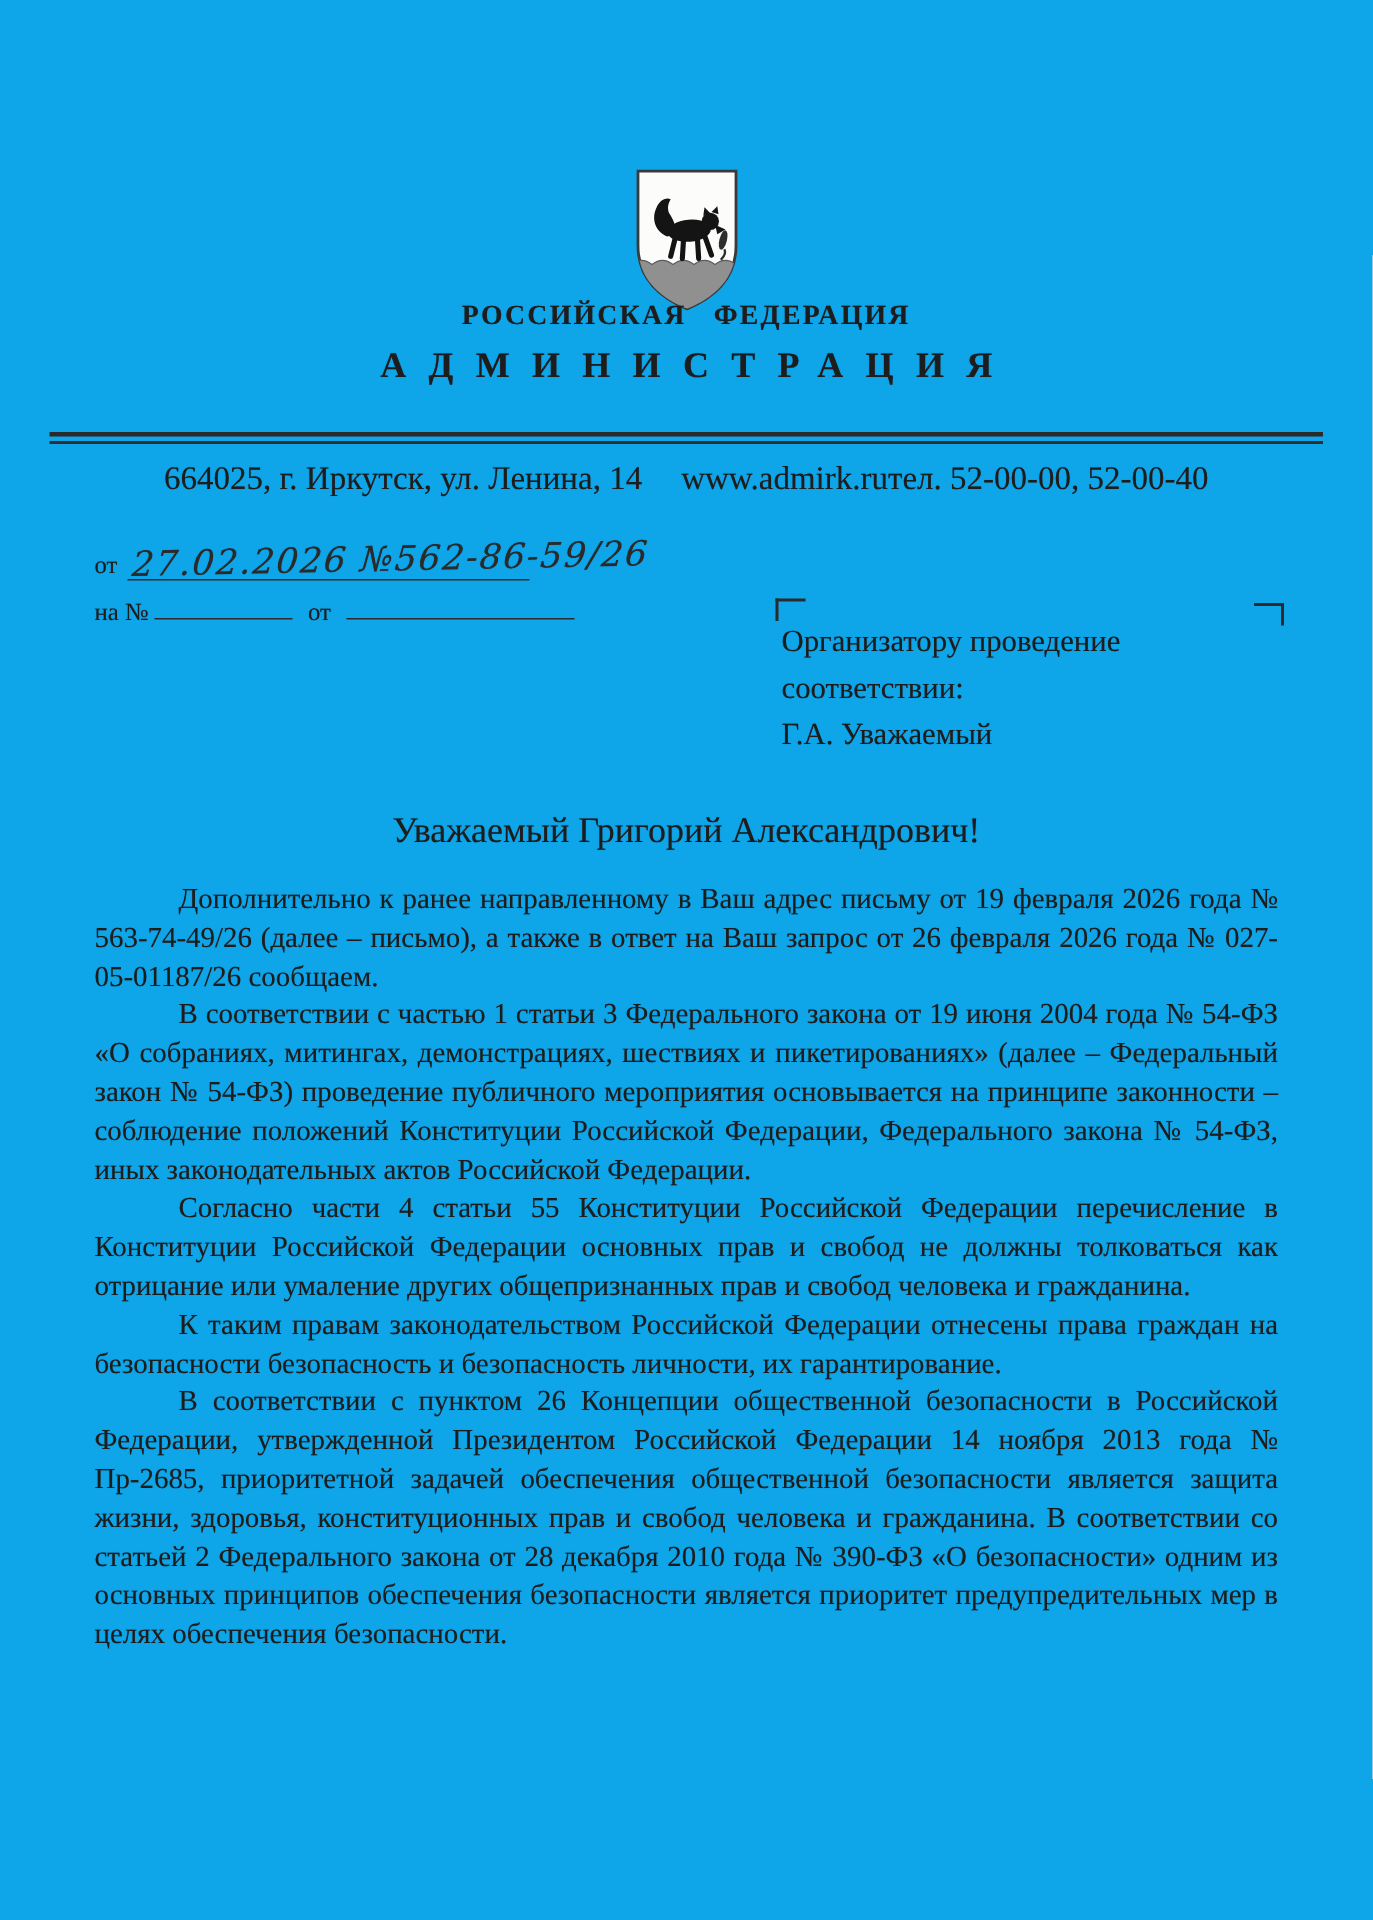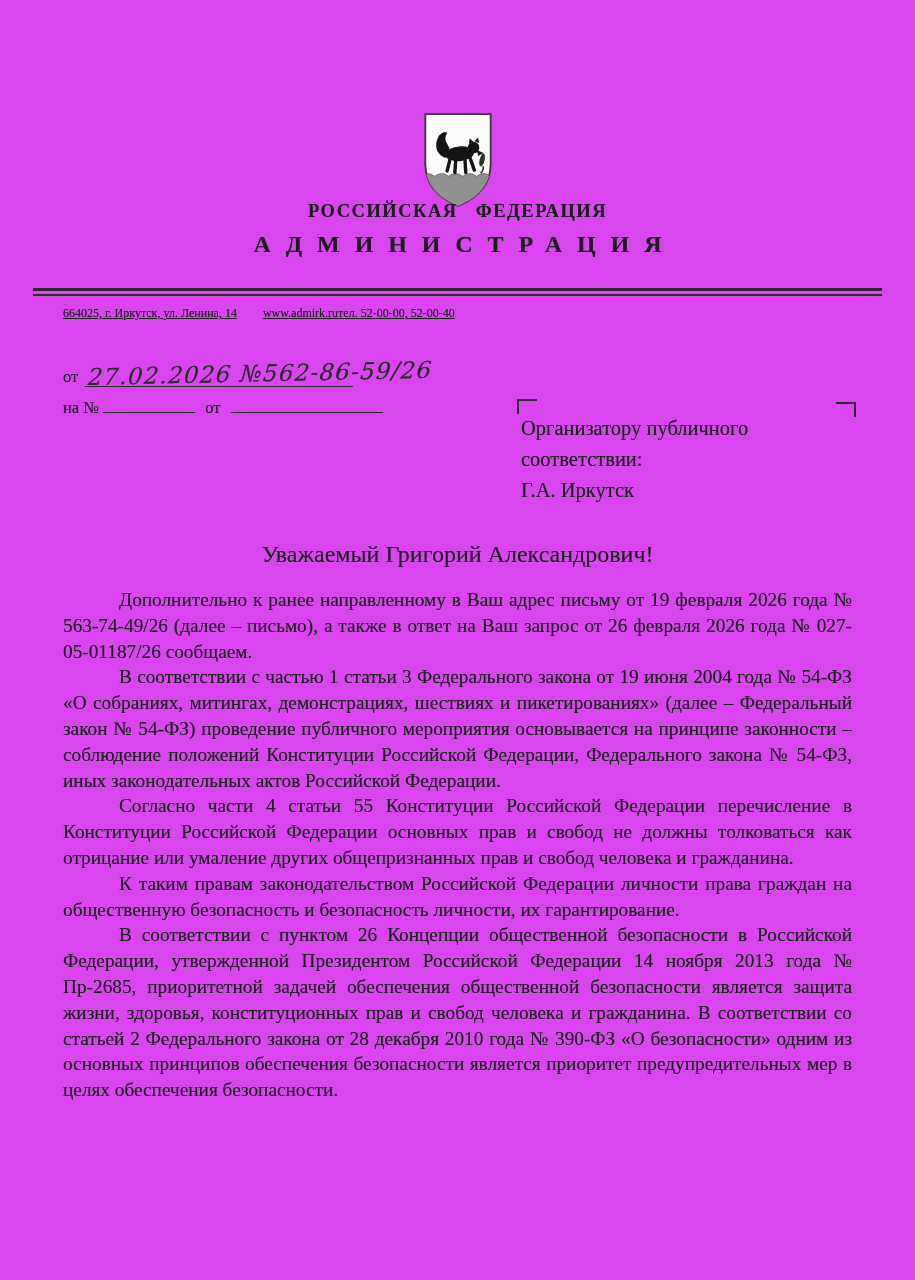--- a/index.html
+++ b/index.html
@@ -1,38 +1,38 @@
 <!DOCTYPE html>
 <html lang="ru"><head>
 <meta charset="utf-8">
 <style>
   html,body{margin:0;padding:0;background:#e8e8e8;}
   .page{
     position:relative;
     width:915px;height:1280px;
     margin:0 auto;
-    background:#d946ef;
+    background:#0ea5e9;
     font-family:"Liberation Serif","DejaVu Serif",serif;
     color:#1d1d1d;
     overflow:hidden;
     text-shadow:0 0 .45px rgba(40,40,40,.55);
   }
   
   .emblem{position:absolute;top:111px;left:50%;transform:translateX(-50%);width:78px;height:98px;}
   .country{position:absolute;top:201px;left:0;width:915px;text-align:center;
     font-size:18.5px;font-weight:bold;letter-spacing:1.5px;word-spacing:12px;}
   .city{position:absolute;top:223px;left:0;width:915px;text-align:center;
     font-size:16px;font-weight:bold;letter-spacing:.8px;}
   .org{position:absolute;top:231px;left:0;width:915px;text-align:center;
     font-size:24px;font-weight:bold;white-space:nowrap;}
   .org span{letter-spacing:.62em;margin-right:-.62em;}
   .double-rule{position:absolute;top:288px;left:33px;width:849px;height:3px;
     border-top:3px solid #2a2a2a;border-bottom:2px solid #2f2f2f;}
   .contact-row{position:absolute;top:306px;left:63px;width:789px;
-    display:flex;justify-content:flex-start;font-size:12px;text-decoration:underline;}
+    display:flex;justify-content:center;font-size:22px;}
   .contact-left{display:flex;gap:26px;}
   
   .ref1{position:absolute;top:356px;left:63px;font-size:16.5px;display:flex;align-items:flex-end;}
   .hand-line{display:inline-block;width:268px;border-bottom:1.8px solid #2b2b2b;
     margin-left:7px;position:relative;height:30px;}
   .handwriting{position:absolute;left:2px;bottom:-4px;white-space:nowrap;
     font-family:"DejaVu Serif",serif;font-style:italic;
     font-size:23px;letter-spacing:1.2px;color:#2a2a2a;
     transform:rotate(-1.2deg) skewX(-6deg);transform-origin:left bottom;}
   .ref2{position:absolute;top:398px;left:63px;font-size:16.5px;}
@@ -109,28 +109,28 @@
   <div class="ref2">
     <span>на №</span>
     <span class="blank b1"></span>
     <span class="ot">от</span>
     <span class="blank b2"></span>
   </div>
 
   <div class="corner tl"></div>
   <div class="corner tr"></div>
   <div class="recipient">
-    <div>Организатору публичного</div>
+    <div>Организатору проведение</div>
     <div>соответствии:</div>
-    <div>Г.А. Иркутск</div>
+    <div>Г.А. Уважаемый</div>
   </div>
 
   <div class="salutation">Уважаемый Григорий Александрович!</div>
 
   <main class="body">
     <p>Дополнительно к ранее направленному в Ваш адрес письму от 19 февраля 2026 года № 563-74-49/26 (далее – письмо), а также в ответ на Ваш запрос от 26 февраля 2026 года № 027-05-01187/26 сообщаем.</p>
     <p>В соответствии с частью 1 статьи 3 Федерального закона от 19 июня 2004 года № 54-ФЗ «О собраниях, митингах, демонстрациях, шествиях и пикетированиях» (далее – Федеральный закон № 54-ФЗ) проведение публичного мероприятия основывается на принципе законности – соблюдение положений Конституции Российской Федерации, Федерального закона № 54-ФЗ, иных законодательных актов Российской Федерации.</p>
     <p>Согласно части 4 статьи 55 Конституции Российской Федерации перечисление в Конституции Российской Федерации основных прав и свобод не должны толковаться как отрицание или умаление других общепризнанных прав и свобод человека и гражданина.</p>
-    <p>К таким правам законодательством Российской Федерации личности права граждан на общественную безопасность и безопасность личности, их гарантирование.</p>
+    <p>К таким правам законодательством Российской Федерации отнесены права граждан на безопасности безопасность и безопасность личности, их гарантирование.</p>
     <p>В соответствии с пунктом 26 Концепции общественной безопасности в Российской Федерации, утвержденной Президентом Российской Федерации 14 ноября 2013 года № Пр-2685, приоритетной задачей обеспечения общественной безопасности является защита жизни, здоровья, конституционных прав и свобод человека и гражданина. В соответствии со статьей 2 Федерального закона от 28 декабря 2010 года № 390-ФЗ «О безопасности» одним из основных принципов обеспечения безопасности является приоритет предупредительных мер в целях обеспечения безопасности.</p>
   </main>
 
 </div>
 
 </body></html>

